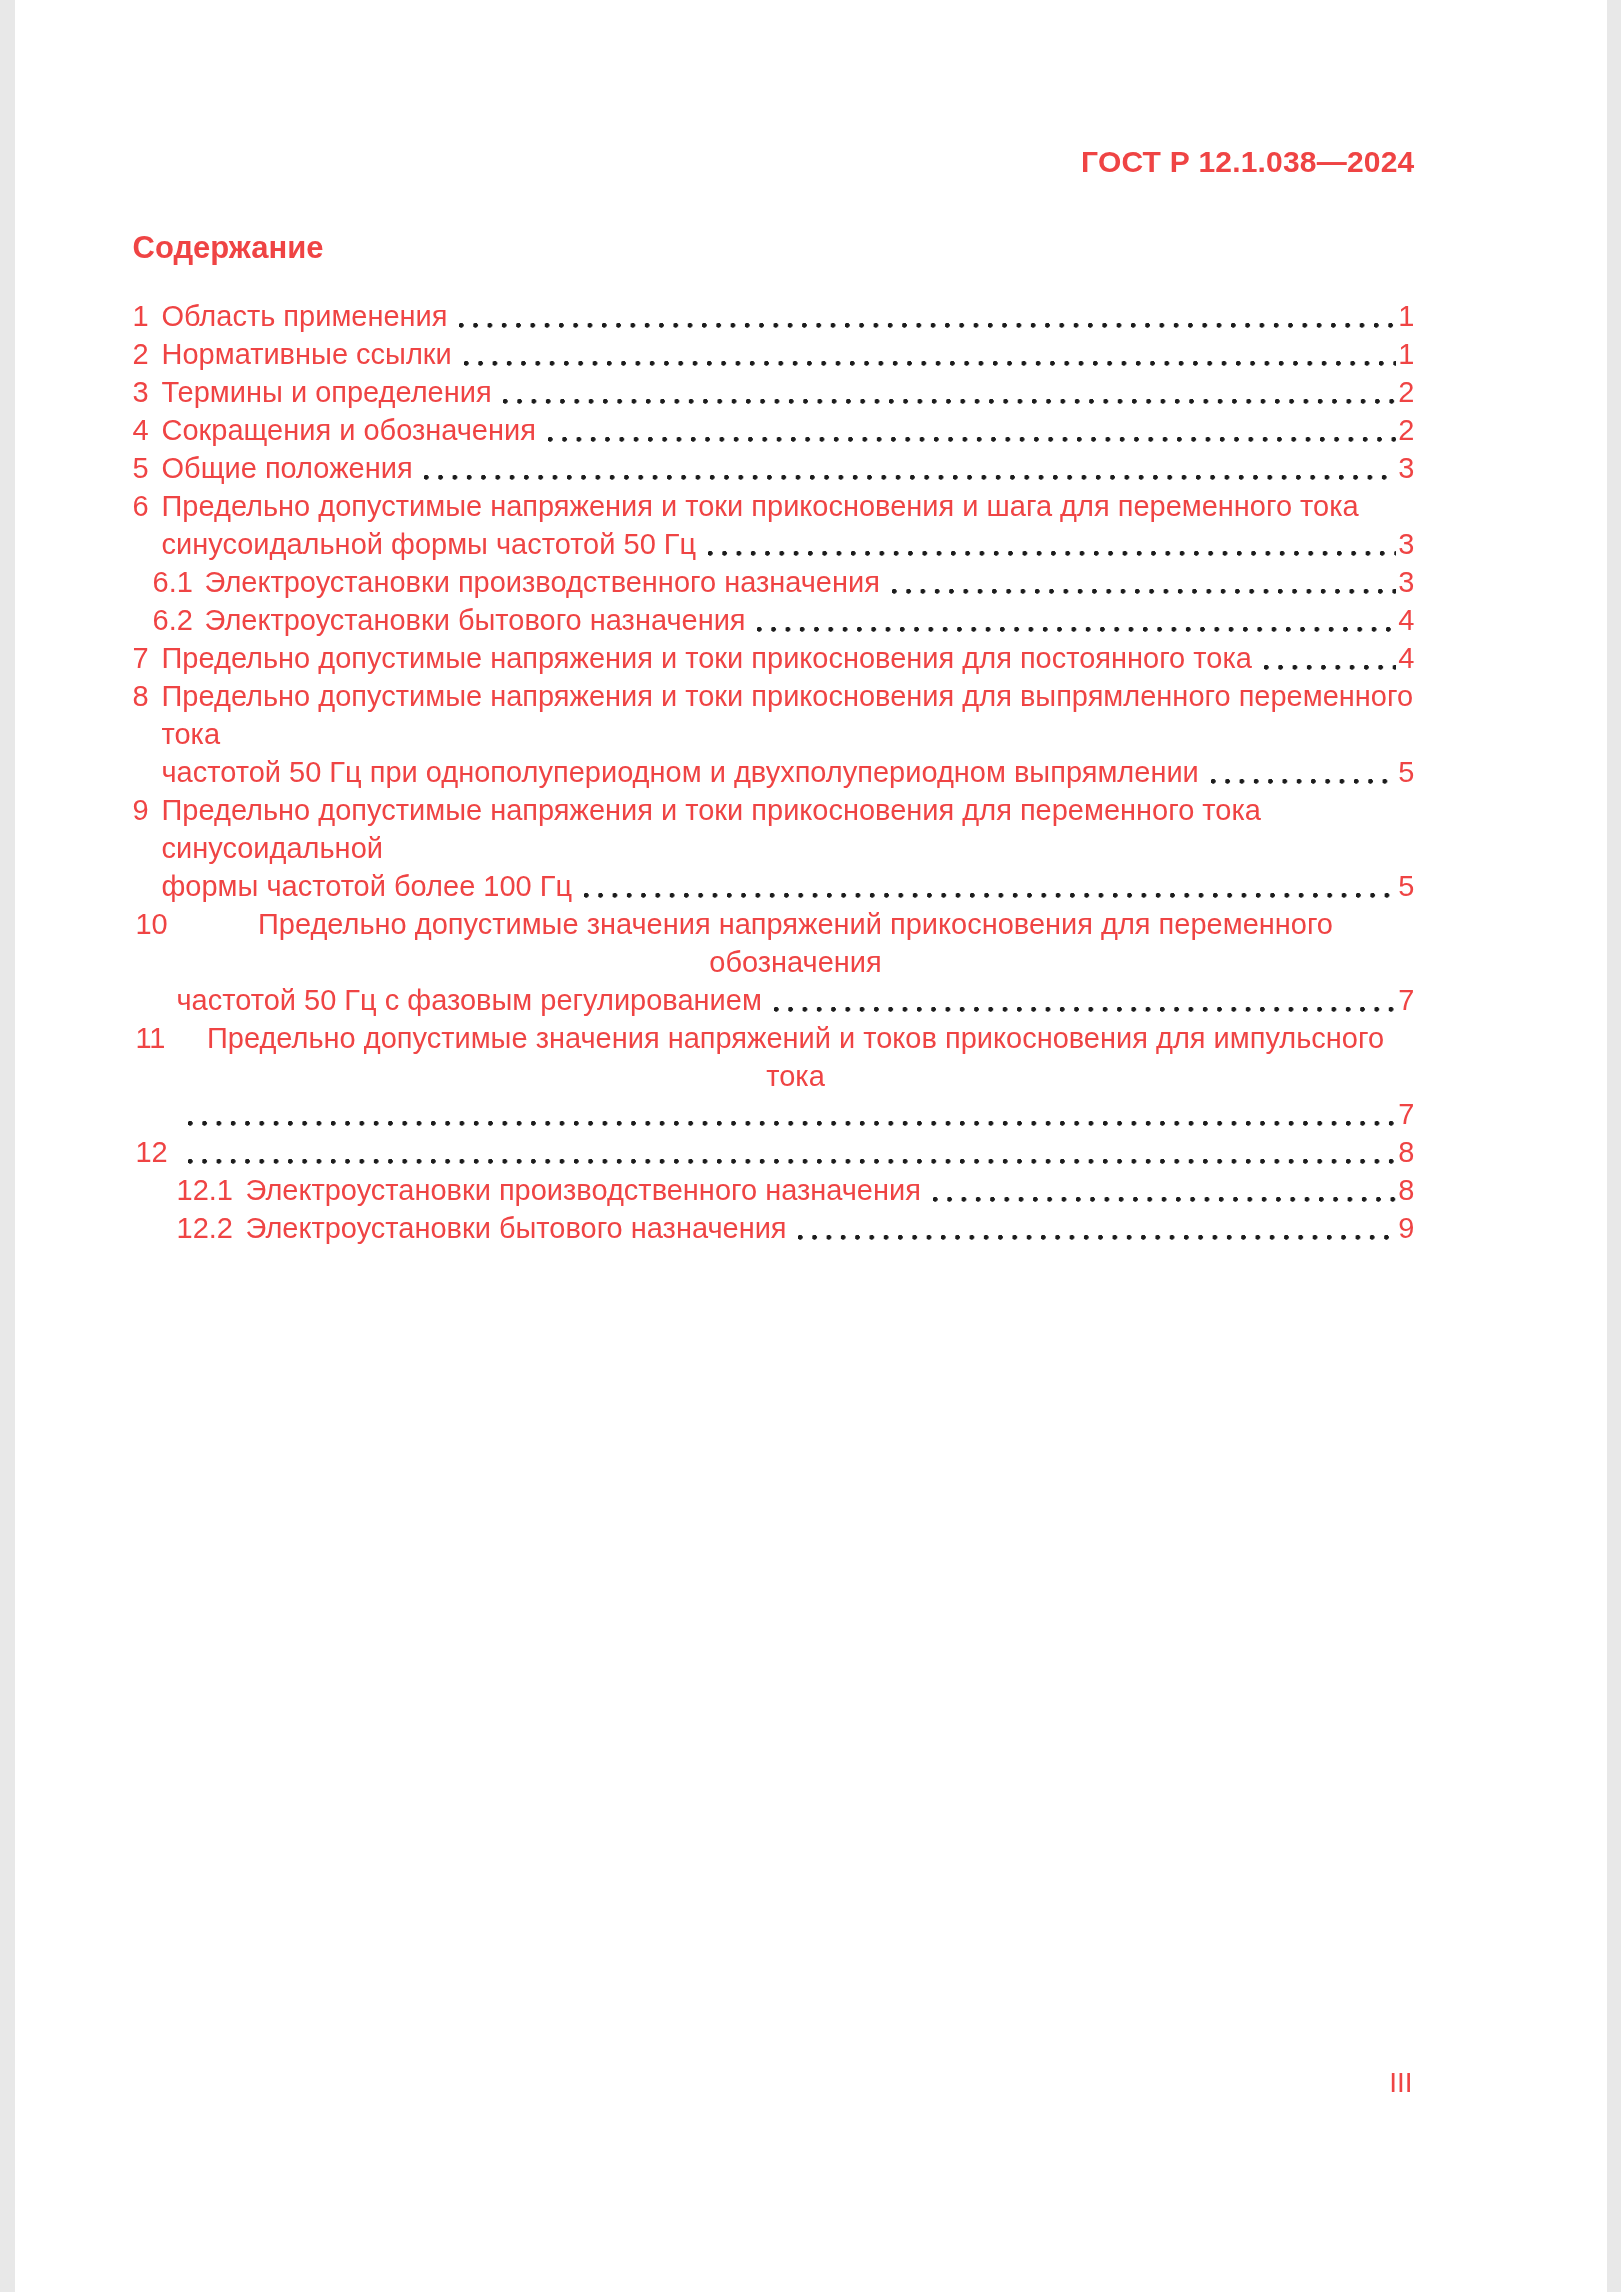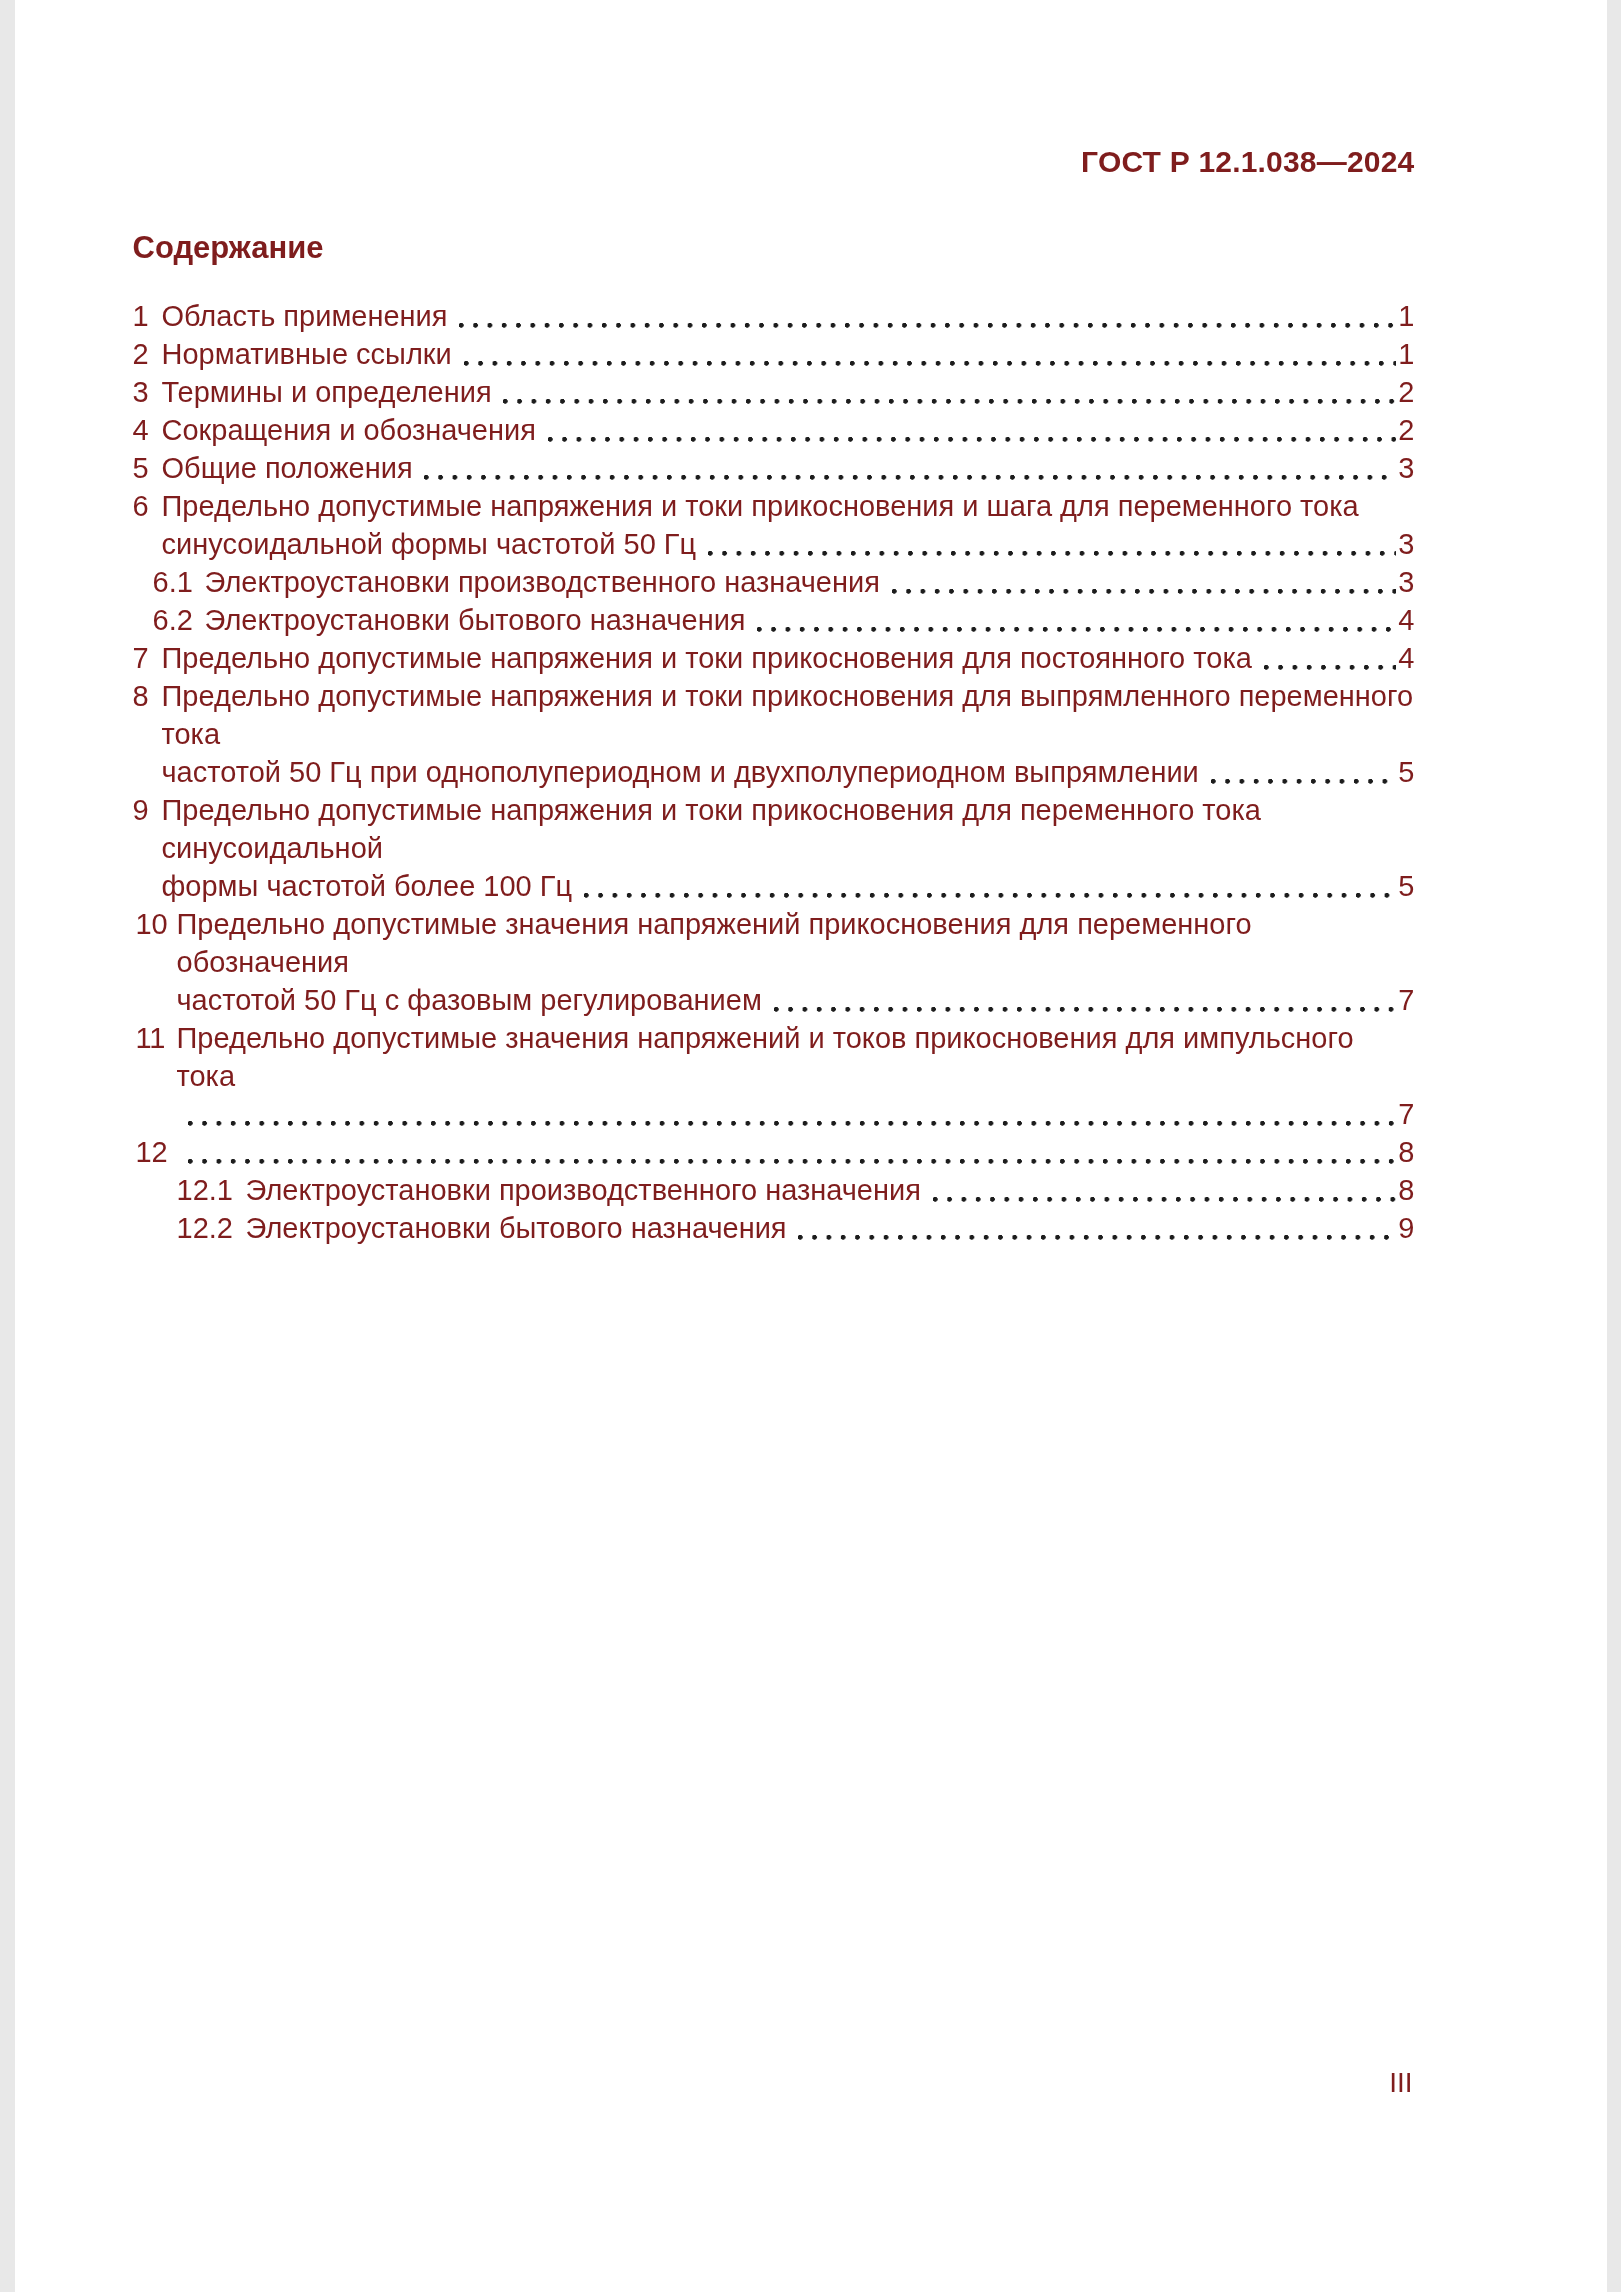--- a/index.html
+++ b/index.html
@@ -3,21 +3,21 @@
 <meta charset="utf-8">
 <style>
   html, body { margin: 0; padding: 0; background: #e8e8e8; }
   .page {
     position: relative;
     width: 1592px;
     height: 2293px;
     margin: 0 auto;
     background: #ffffff;
     font-family: "Liberation Sans", "DejaVu Sans", sans-serif;
-    color: #7f1d1d;
+    color: #ef4444;
     overflow: hidden;
   }
   .content {
     position: absolute;
     left: 118px;
     right: 192px;
     top: 0;
   }
   .doc-header {
     margin-top: 145px;
@@ -36,21 +36,21 @@
   .toc {
     margin-top: 31px;
     font-size: 29px;
     line-height: 38px;
   }
   .entry { position: relative; }
   .entry .num { position: absolute; left: 0; top: 0; }
   
   .entry.top { padding-left: 29px; }
   
-  .entry.top.wide { padding-left: 44px; }
+  .entry.top.wide { padding-left: 44px; text-align: center; }
   .entry.top.wide .num { left: 2.9px; }
   
   .entry.sub { margin-left: 20px; padding-left: 52px; }
   
   .entry.sub.wide { margin-left: 44px; padding-left: 69px; }
   .lastline { display: flex; align-items: baseline; }
   .lastline .text { white-space: nowrap; }
   .leader {
     flex: 1 1 auto;
     align-self: stretch;

